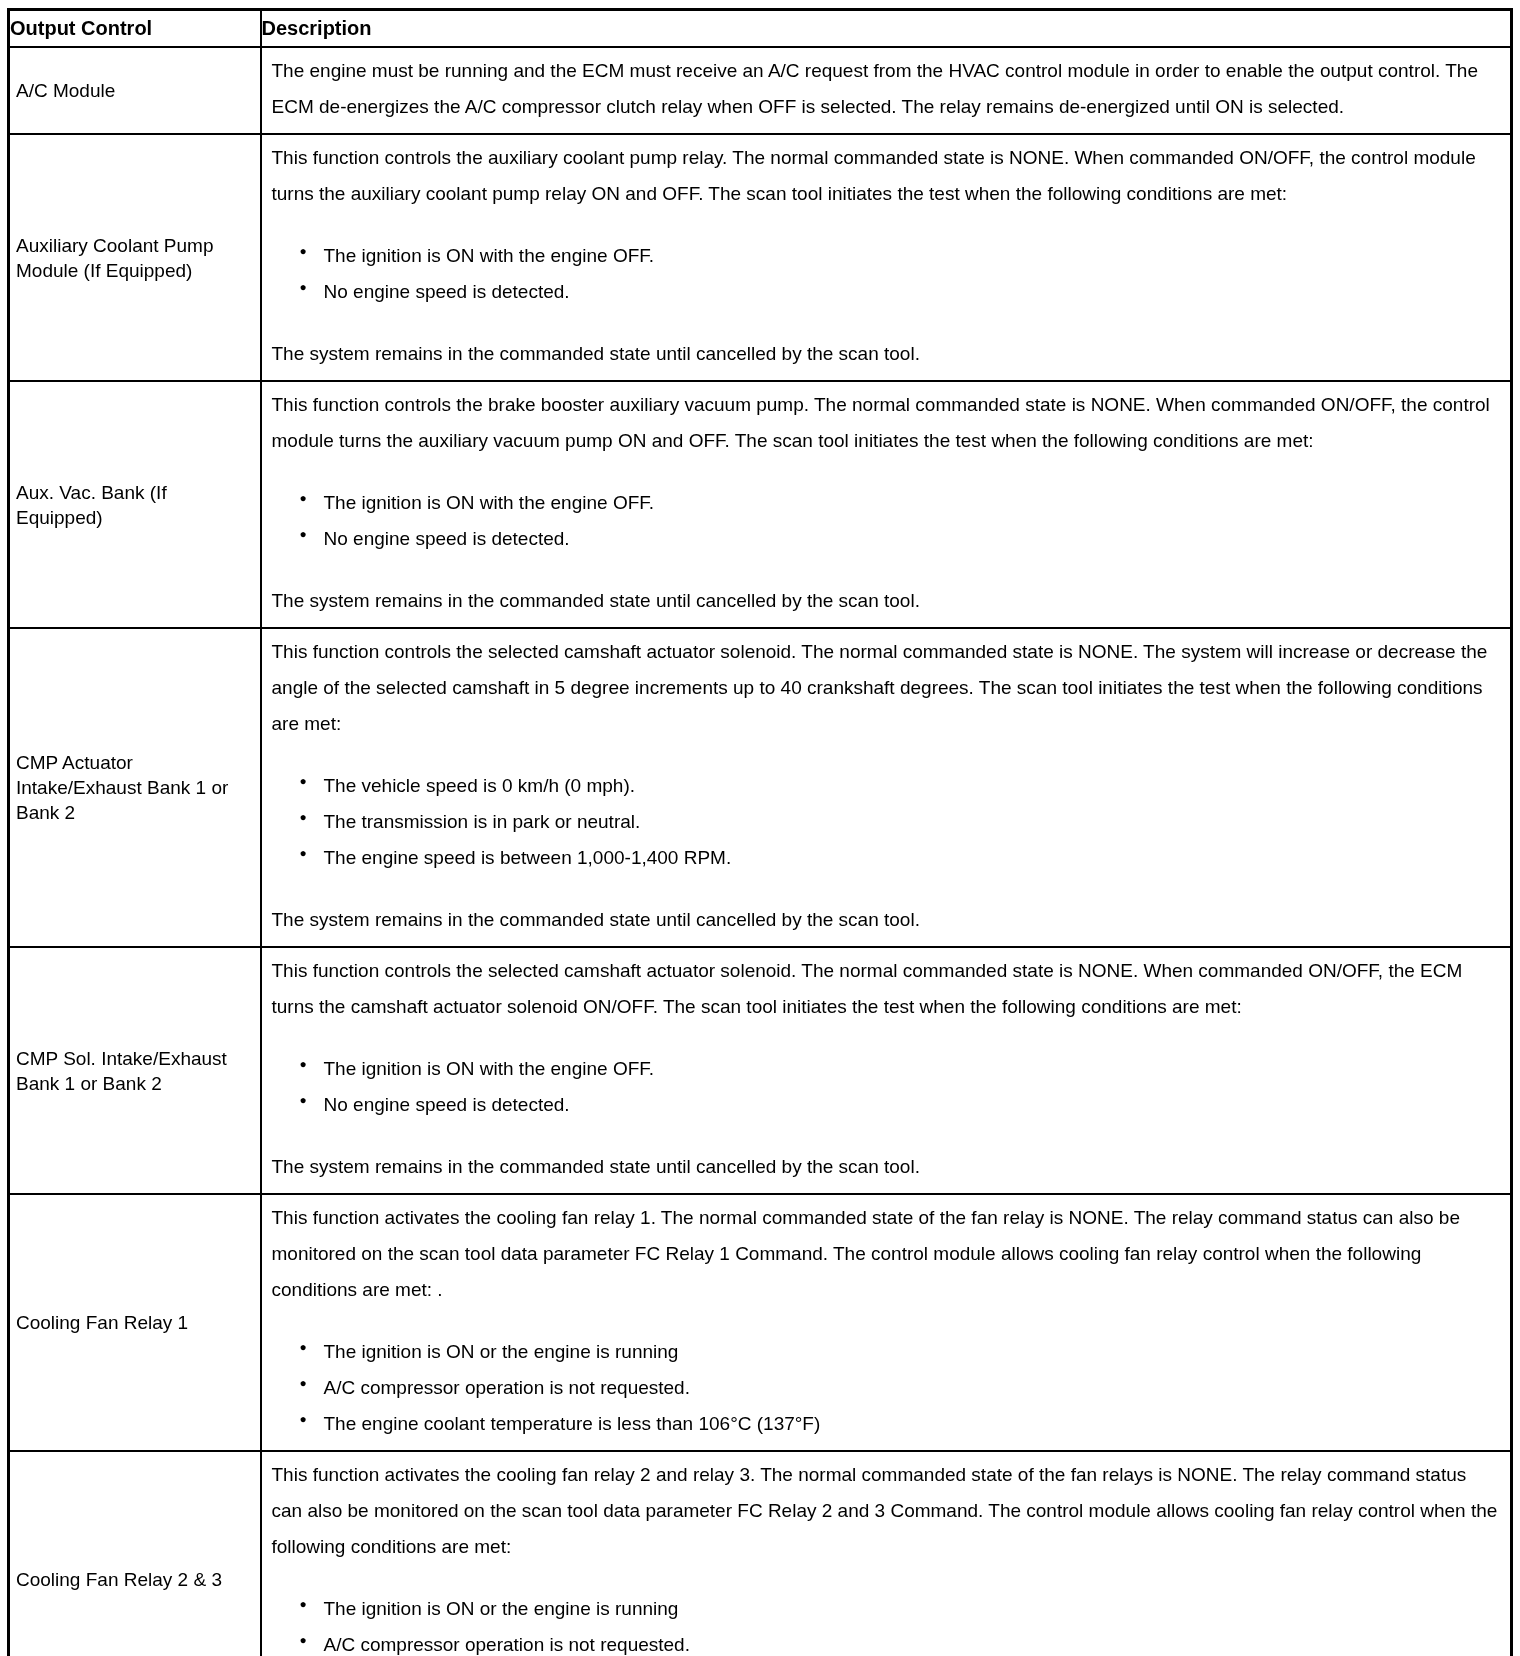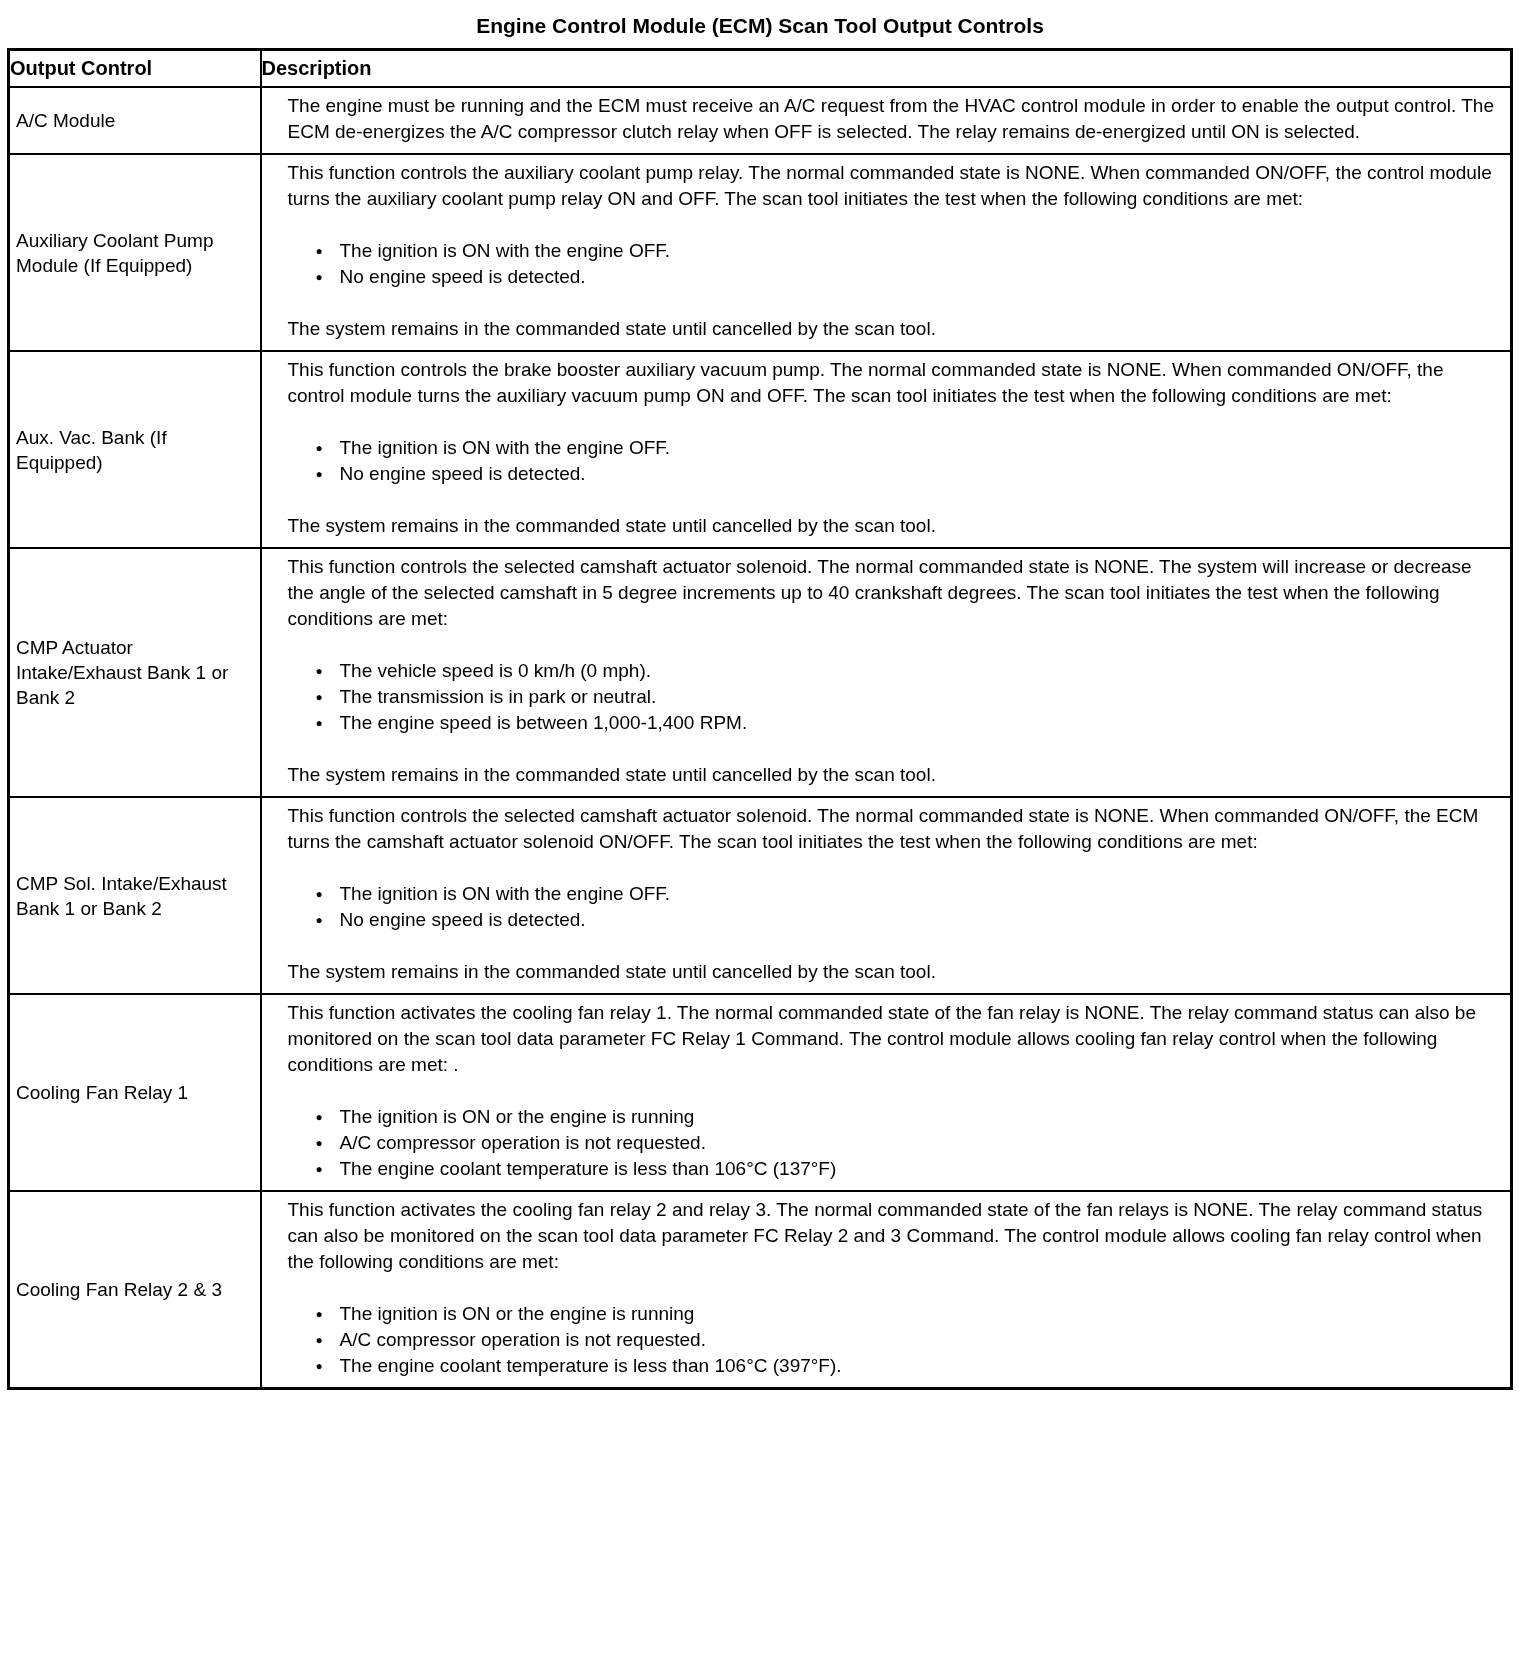--- a/index.html
+++ b/index.html
@@ -35,22 +35,22 @@
   }
   td.control-cell {
     vertical-align: middle;
     font-size: 19px;
     line-height: 25px;
     padding: 4px 6px;
   }
   td.desc-cell {
     vertical-align: top;
     font-size: 19px;
-    line-height: 26px;
-    padding: 5px 12px 8px 26px;
+    line-height: 36px;
+    padding: 5px 12px 8px 10px;
     margin-top: 12px;
   }
   p { margin: 0; }
   p.intro { margin: 0; }
   ul.bullets {
     list-style: none;
     margin: 26px 0 0 0;
     padding: 0 0 0 28px;
   }
   ul.bullets li {
@@ -65,21 +65,20 @@
     font-size: 12px;
     line-height: 26px;
   }
   p.outro { margin: 26px 0 0 0; }
 </style>
 </head>
 <body>
 
 <div class="page">
 
-  <div class="doc-title">Engine Control Module (ECM) Scan Tool Output Controls</div>
 
   <table class="ecm-table">
     <thead>
       <tr>
         <th class="col-control">Output Control</th>
         <th class="col-desc">Description</th>
       </tr>
     </thead>
     <tbody>
 

